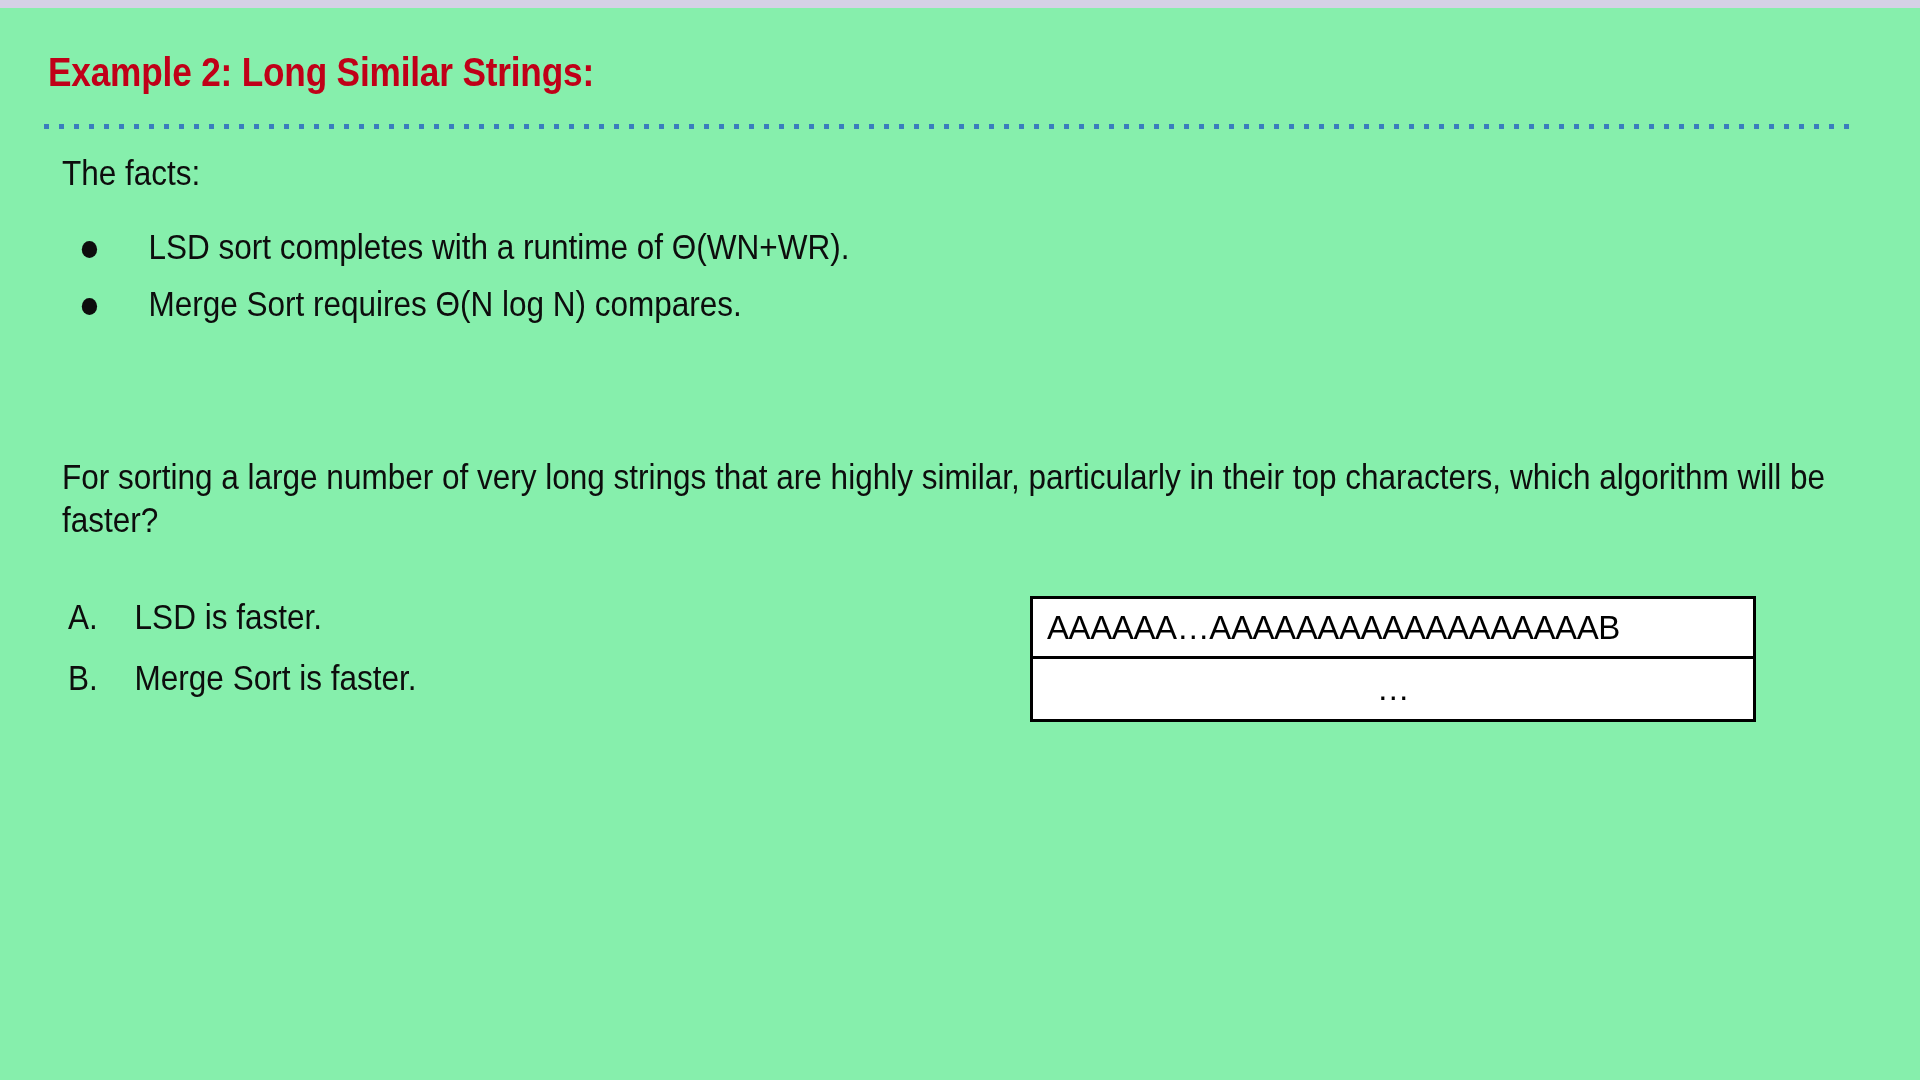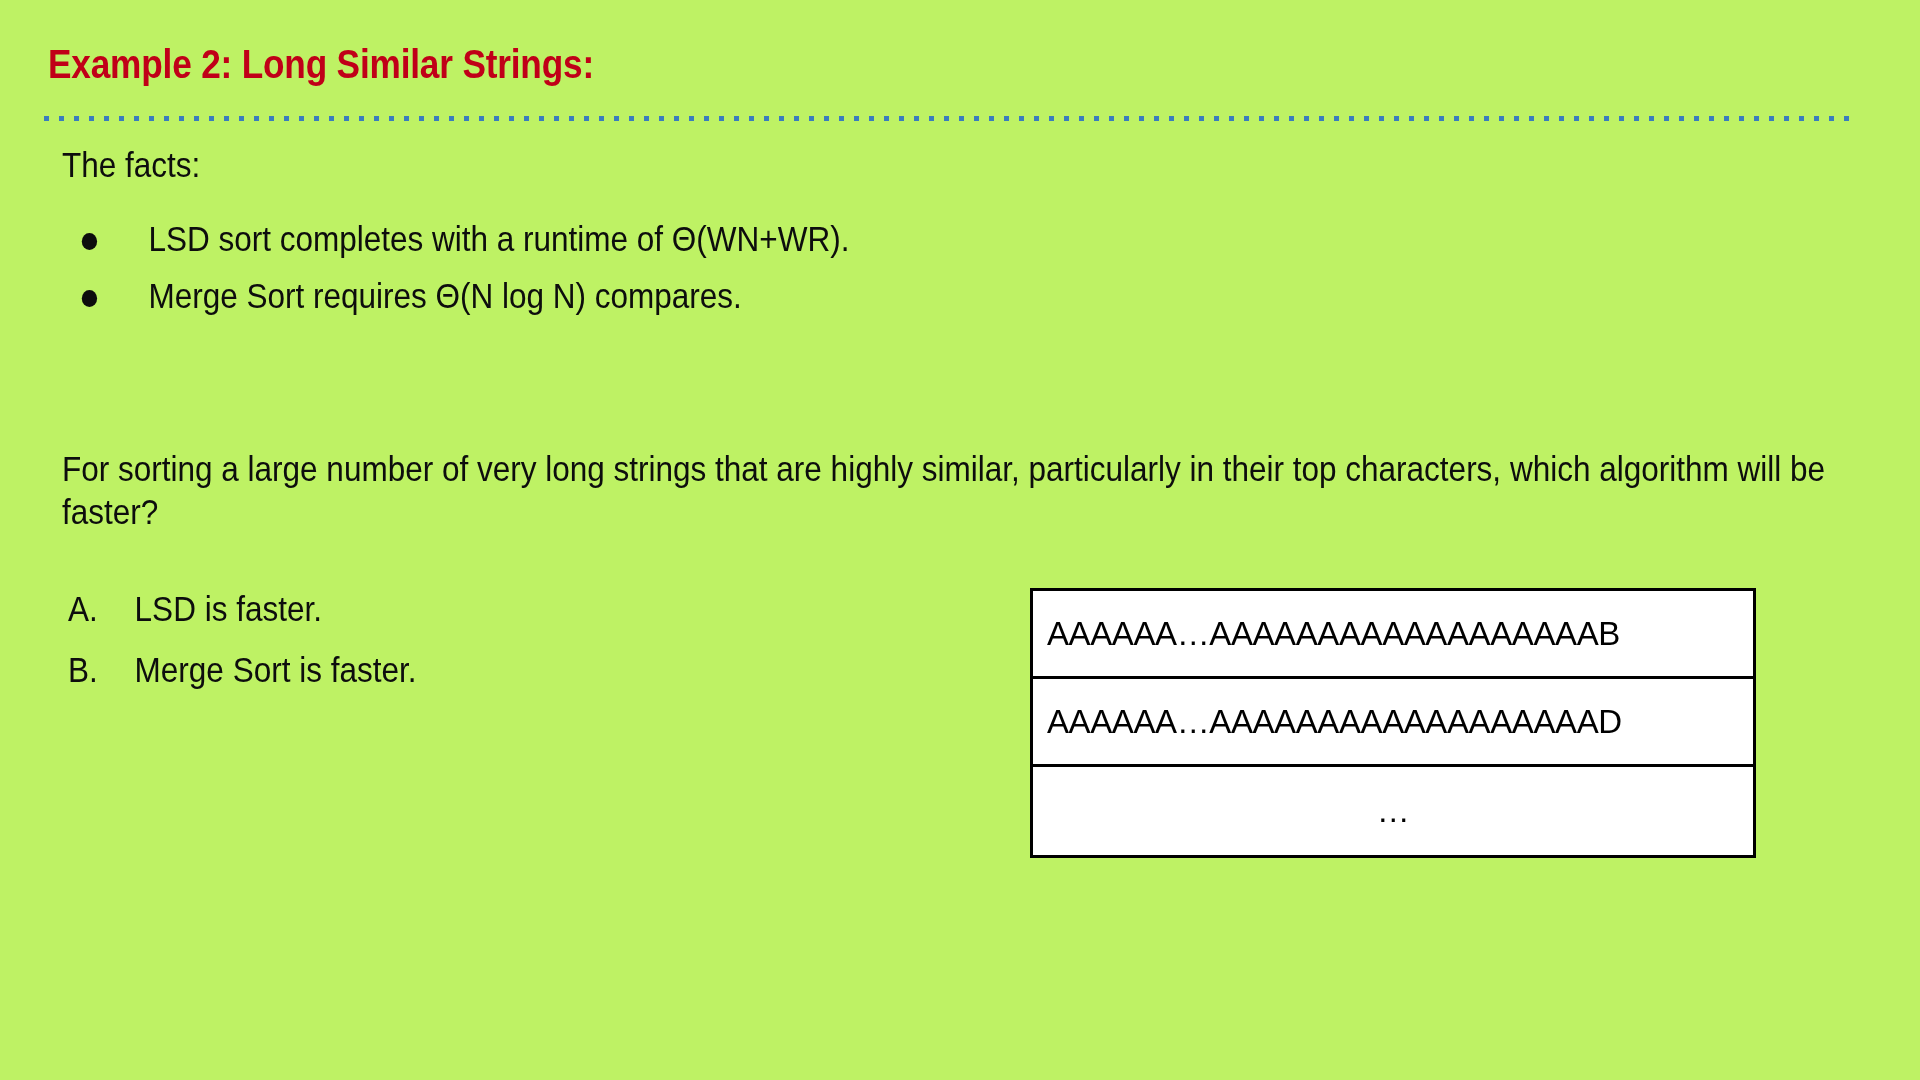--- a/index.html
+++ b/index.html
@@ -11,21 +11,22 @@
     height: 1080px;
     background: #d5d1e6;
     font-family: "Liberation Sans", sans-serif;
     overflow: hidden;
     position: relative;
   }
 
   #slide {
     position: absolute;
     inset: 0;
-    background: #bef264;
+    background: #86efac;
+    margin-top: 8px;
   }
 
   
   #title {
     position: absolute;
     left: 48px;
     top: 42px;
     font-size: 40px;
     font-weight: bold;
     color: #c00018;
@@ -123,21 +124,21 @@
     position: absolute;
     left: 1030px;
     top: 588px;
     width: 726px;
     border: 3px solid #000000;
     border-collapse: collapse;
     background: #ffffff;
     box-sizing: border-box;
   }
   #string-table .cell {
-    height: 88px;
+    height: 60px;
     border-bottom: 3px solid #000000;
     background: #ffffff;
     display: flex;
     align-items: center;
     box-sizing: border-box;
     padding: 0 14px;
     color: #000000;
     font-size: 33px;
     letter-spacing: -0.4px;
     font-family: "Liberation Sans", sans-serif;
@@ -181,17 +182,16 @@
       <span class="option-text">LSD is faster.</span>
     </div>
     <div class="option-row">
       <span class="option-letter">B.</span>
       <span class="option-text">Merge Sort is faster.</span>
     </div>
   </div>
 
   <div id="string-table">
     <div class="cell">AAAAAA…AAAAAAAAAAAAAAAAAAB</div>
-    <div class="cell">AAAAAA…AAAAAAAAAAAAAAAAAAD</div>
     <div class="cell centered">…</div>
   </div>
 
 </div>
 
 </body></html>

